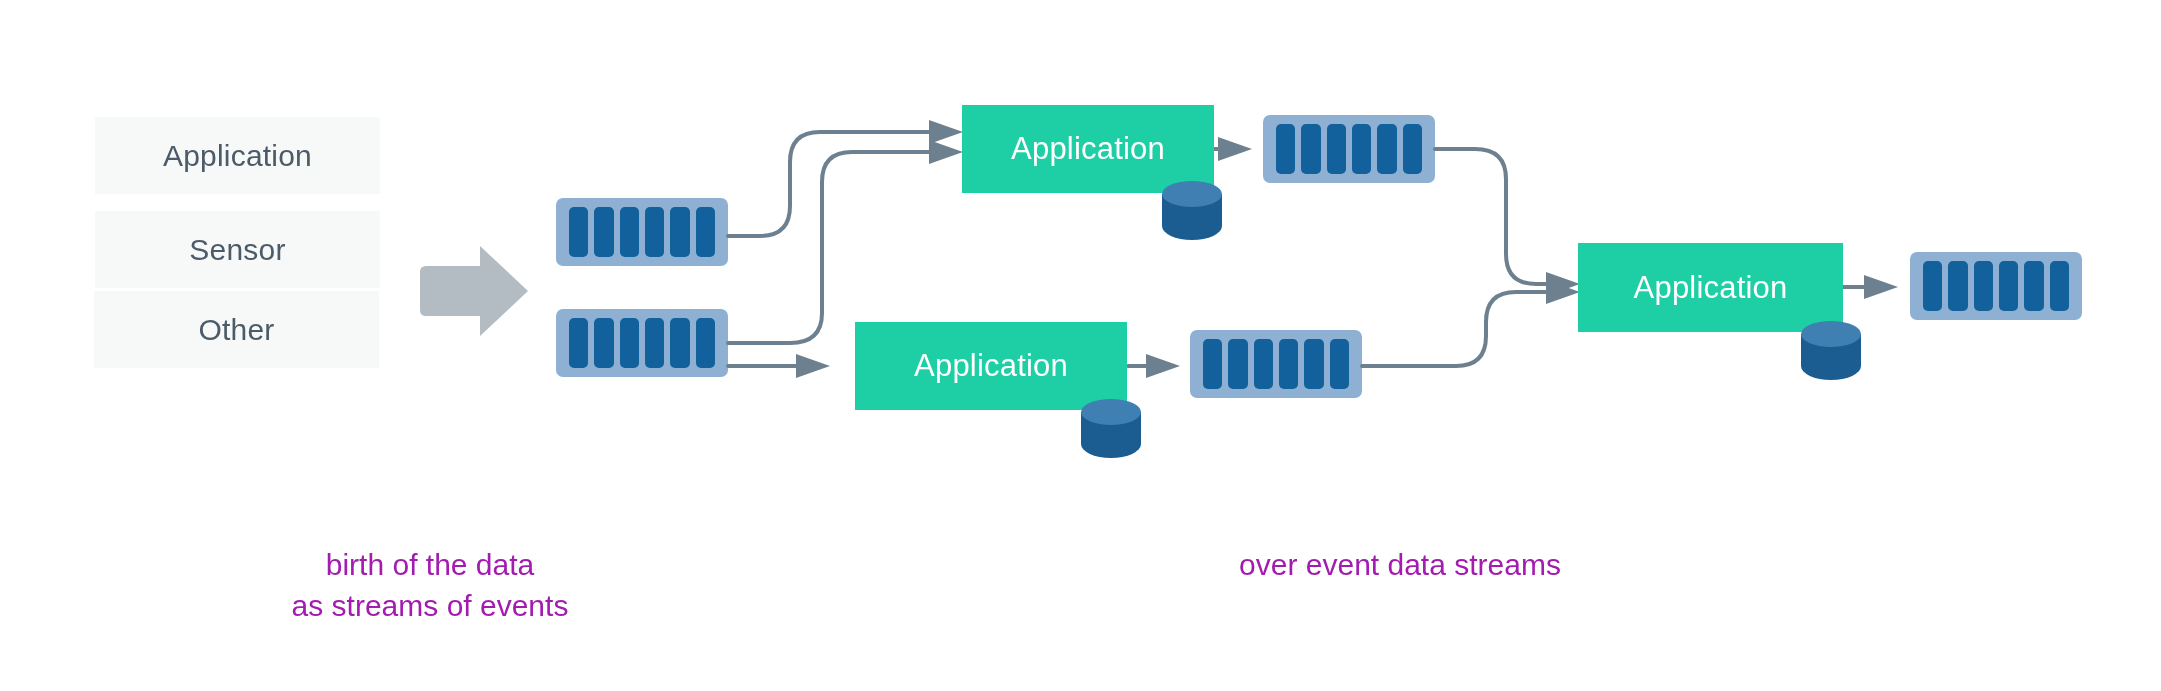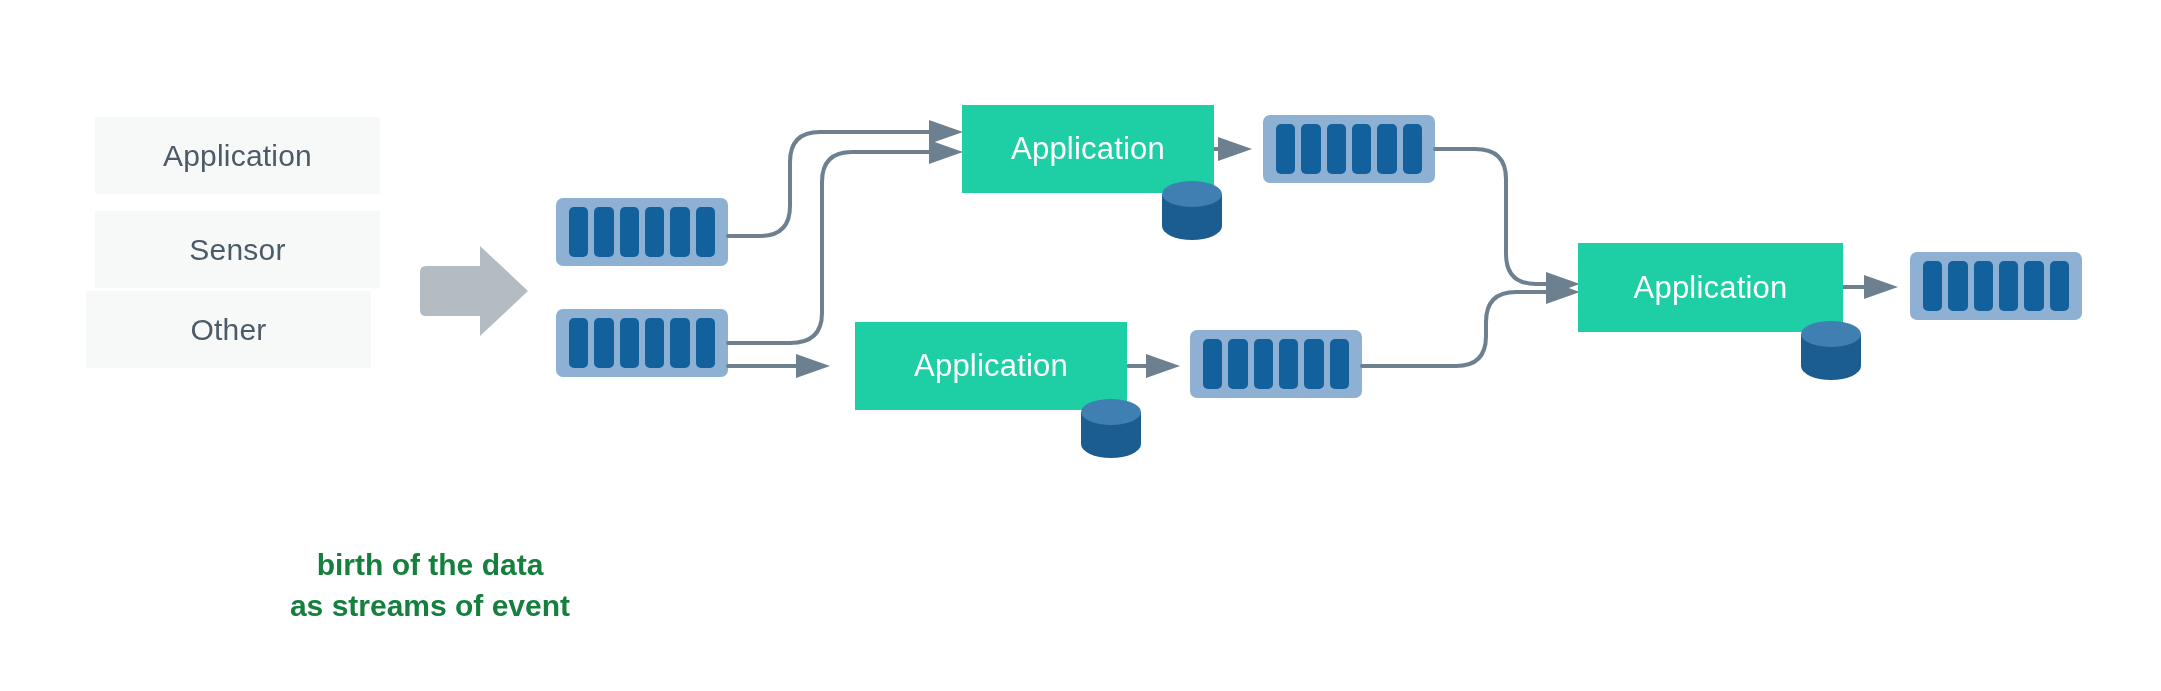--- a/index.html
+++ b/index.html
@@ -89,38 +89,38 @@
   }
   .arrowhead { fill: #6d8090; stroke: none; }
 
   
   .big-arrow { position: absolute; }
 
   
   .caption {
     position: absolute;
     text-align: center;
-    color: #15803d;
+    color: #a21caf;
     font-size: 30px;
     line-height: 1.35;
-    font-weight: 700;
+    font-weight: 400;
   }
 </style>
 </head>
 <body>
 
 <div id="stage">
 
   <div class="source-box" style="left:95px; top:117px; width:285px; height:77px;">
     <span>Application</span>
   </div>
   <div class="source-box" style="left:95px; top:211px; width:285px; height:77px;">
     <span>Sensor</span>
   </div>
-  <div class="source-box" style="left:86px; top:291px; width:285px; height:77px;">
+  <div class="source-box" style="left:94px; top:291px; width:285px; height:77px;">
     <span>Other</span>
   </div>
 
   <div class="big-arrow" style="left:418px; top:244px; width:112px; height:94px;">
     <svg width="112" height="94" viewBox="0 0 112 94">
       <path d="M2 28 Q2 22 8 22 L62 22 L62 2 L110 47 L62 92 L62 72 L8 72 Q2 72 2 66 Z" fill="#b3bcc2"></path>
     </svg>
   </div>
 
   <div class="stream" style="left:556px; top:198px; width:172px; height:68px;">
@@ -220,19 +220,20 @@
   </div>
   <div class="db" style="left:1798px; top:320px; width:66px; height:62px;">
     <svg width="66" height="62" viewBox="0 0 66 62">
       <path d="M3 14 L3 46 A30 14 0 0 0 63 46 L63 14 Z" fill="#1b5d90"></path>
       <ellipse cx="33" cy="14" rx="30" ry="13" fill="#3f7fb2"></ellipse>
     </svg>
   </div>
 
   <div class="caption" style="left:180px; top:545px; width:500px;">
     <div>birth of the data</div>
-    <div>as streams of event</div>
+    <div>as streams of events</div>
   </div>
 
   <div class="caption" style="left:1120px; top:545px; width:560px;">
+    <div>over event data streams</div>
   </div>
 
 </div>
 
 </body></html>

